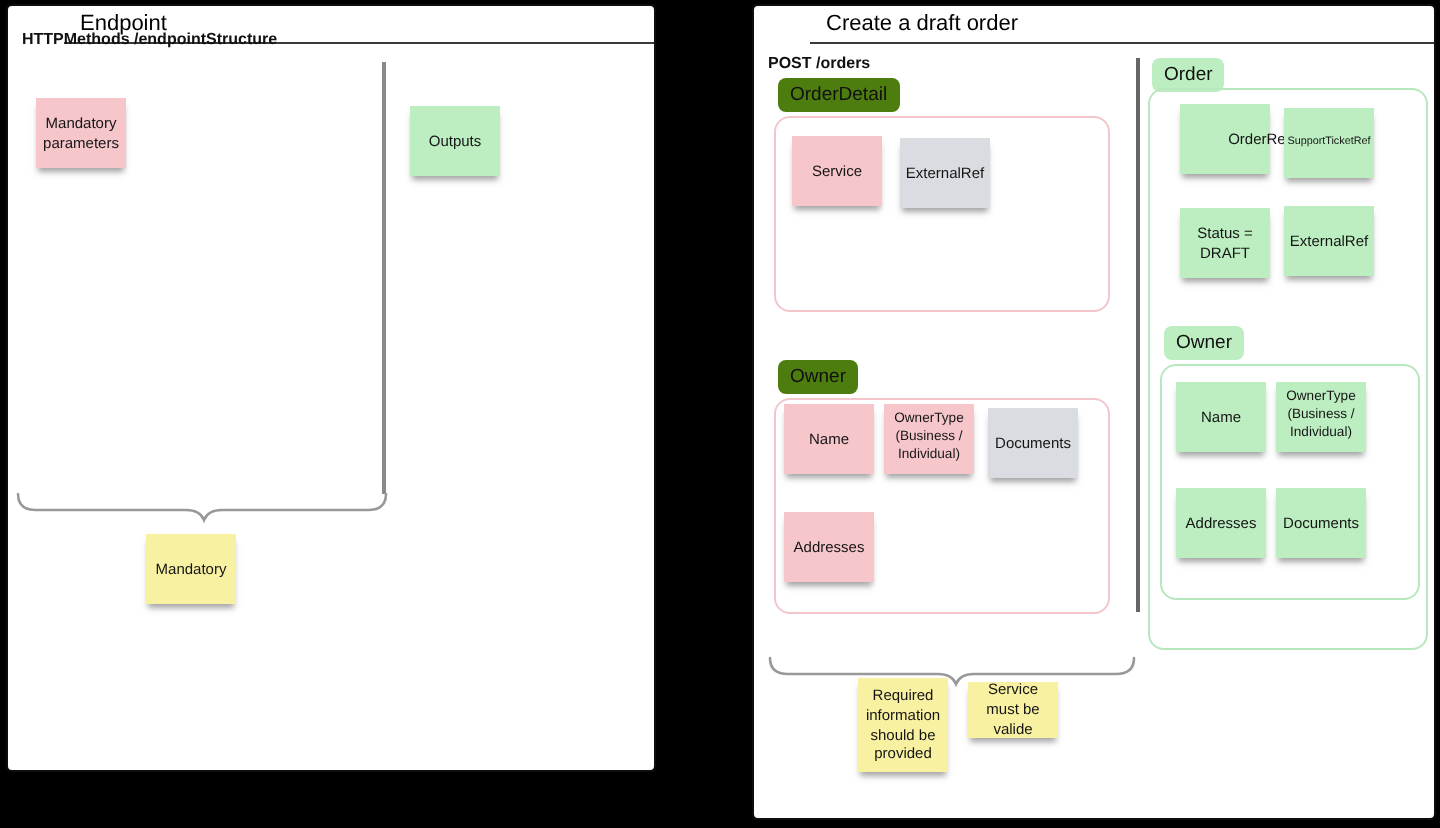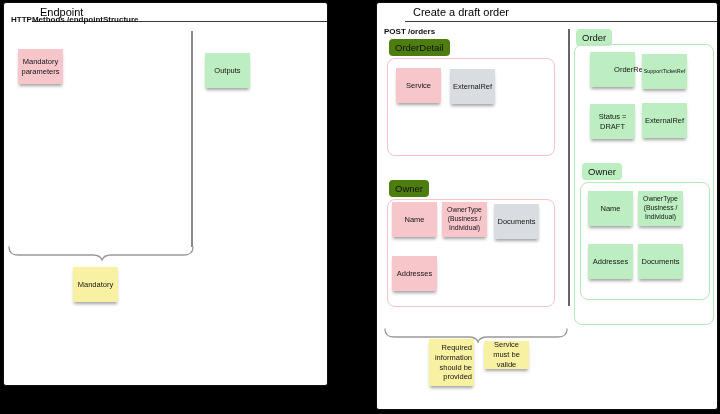--- a/index.html
+++ b/index.html
@@ -86,15 +86,15 @@
   <div class="chip greenC" style="left:205px; top:160px;">Owner</div>
   <div class="gbox greenB" style="left:203px; top:179px; width:130px; height:118px;"></div>
   <div class="note greenN" style="left:211px; top:188px;">Name</div>
   <div class="note greenN sm" style="left:261px; top:188px;">OwnerType (Business / Individual)</div>
   <div class="note greenN" style="left:211px; top:241px;">Addresses</div>
   <div class="note greenN" style="left:261px; top:241px;">Documents</div>
 
   <svg class="brace" style="left:7px; top:325px;" width="184" height="16" viewBox="0 0 184 16">
     <path d="M1,1 Q1,9 10,9 L85,9 Q92,9 94,14 Q96,9 103,9 L174,9 Q183,9 183,1" fill="none" stroke="#999999" stroke-width="1.3" stroke-linecap="round"></path>
   </svg>
-  <div class="note yellowN tall" style="left:52px; top:336px;text-align:right;">Required information should be provided</div>
+  <div class="note yellowN tall" style="left:52px; top:336px;">Required information should be provided</div>
   <div class="note yellowN short" style="left:107px; top:338px;">Service must be valide</div>
 </div>
 
 </body></html>

